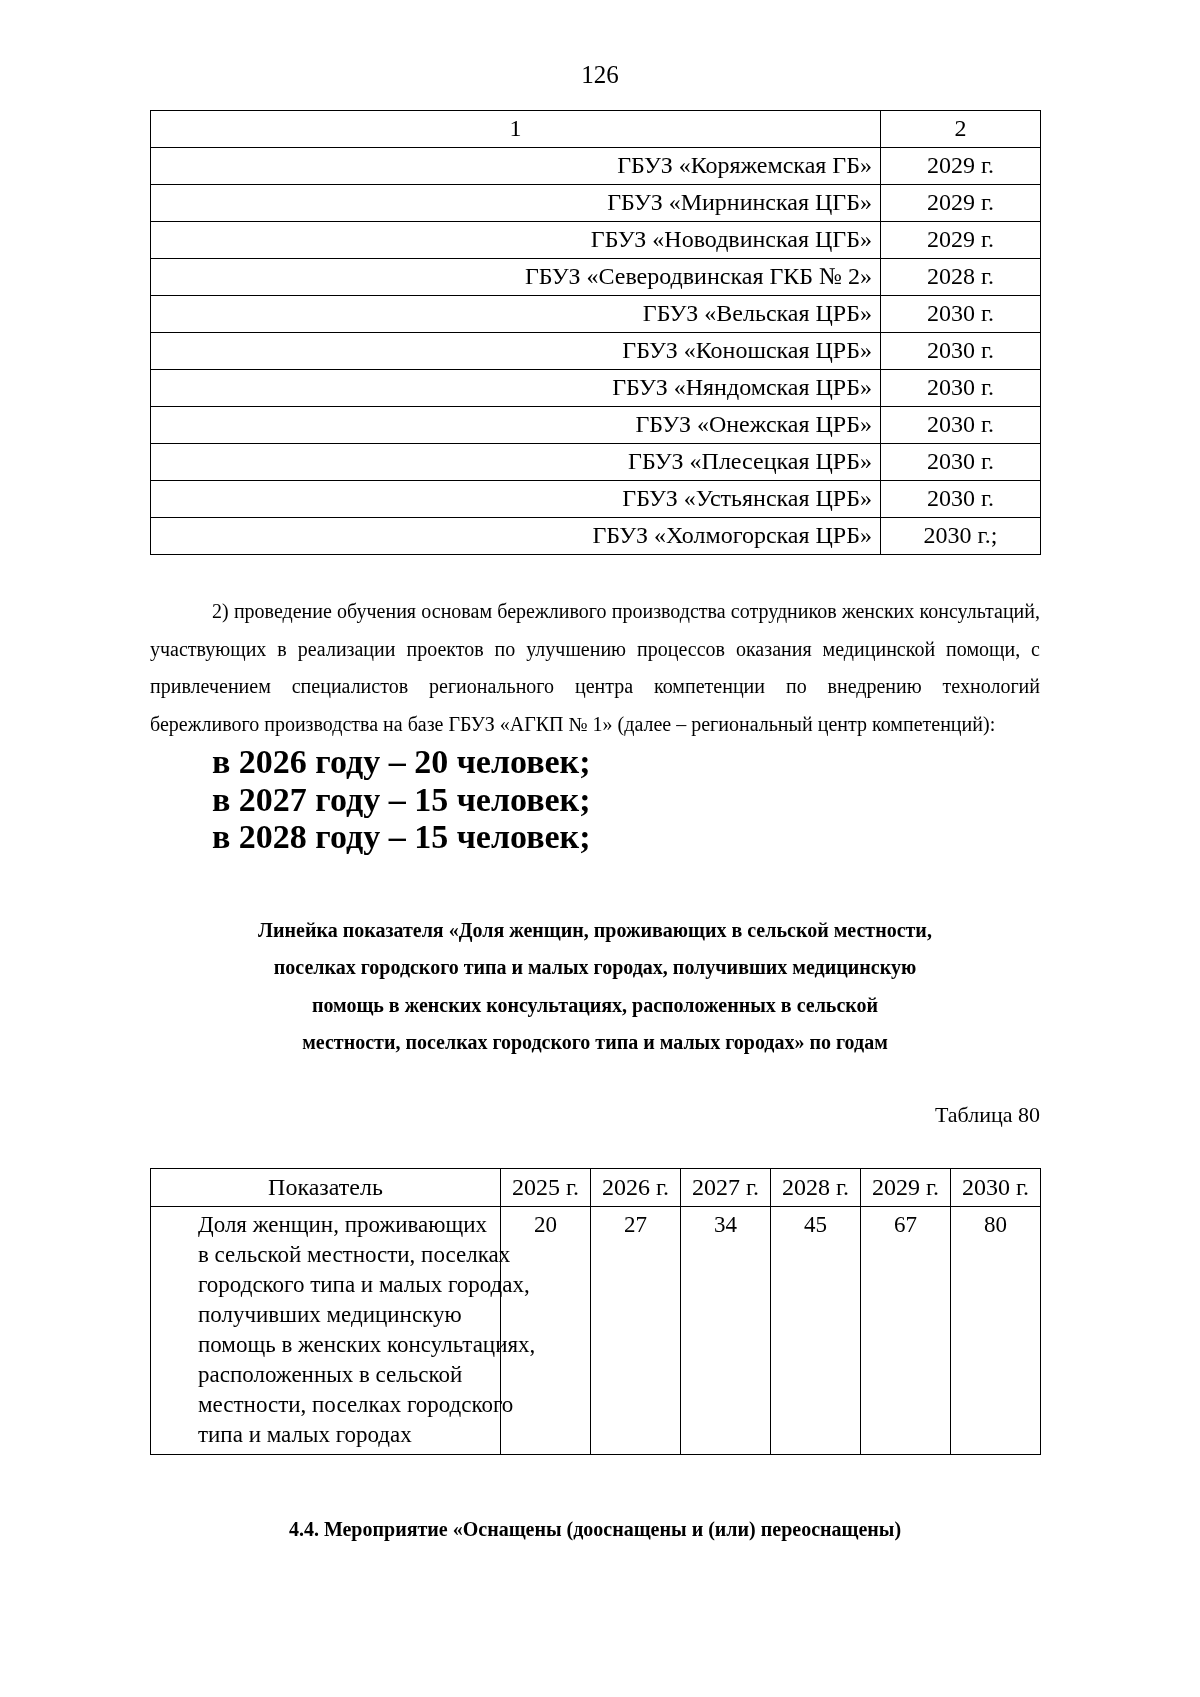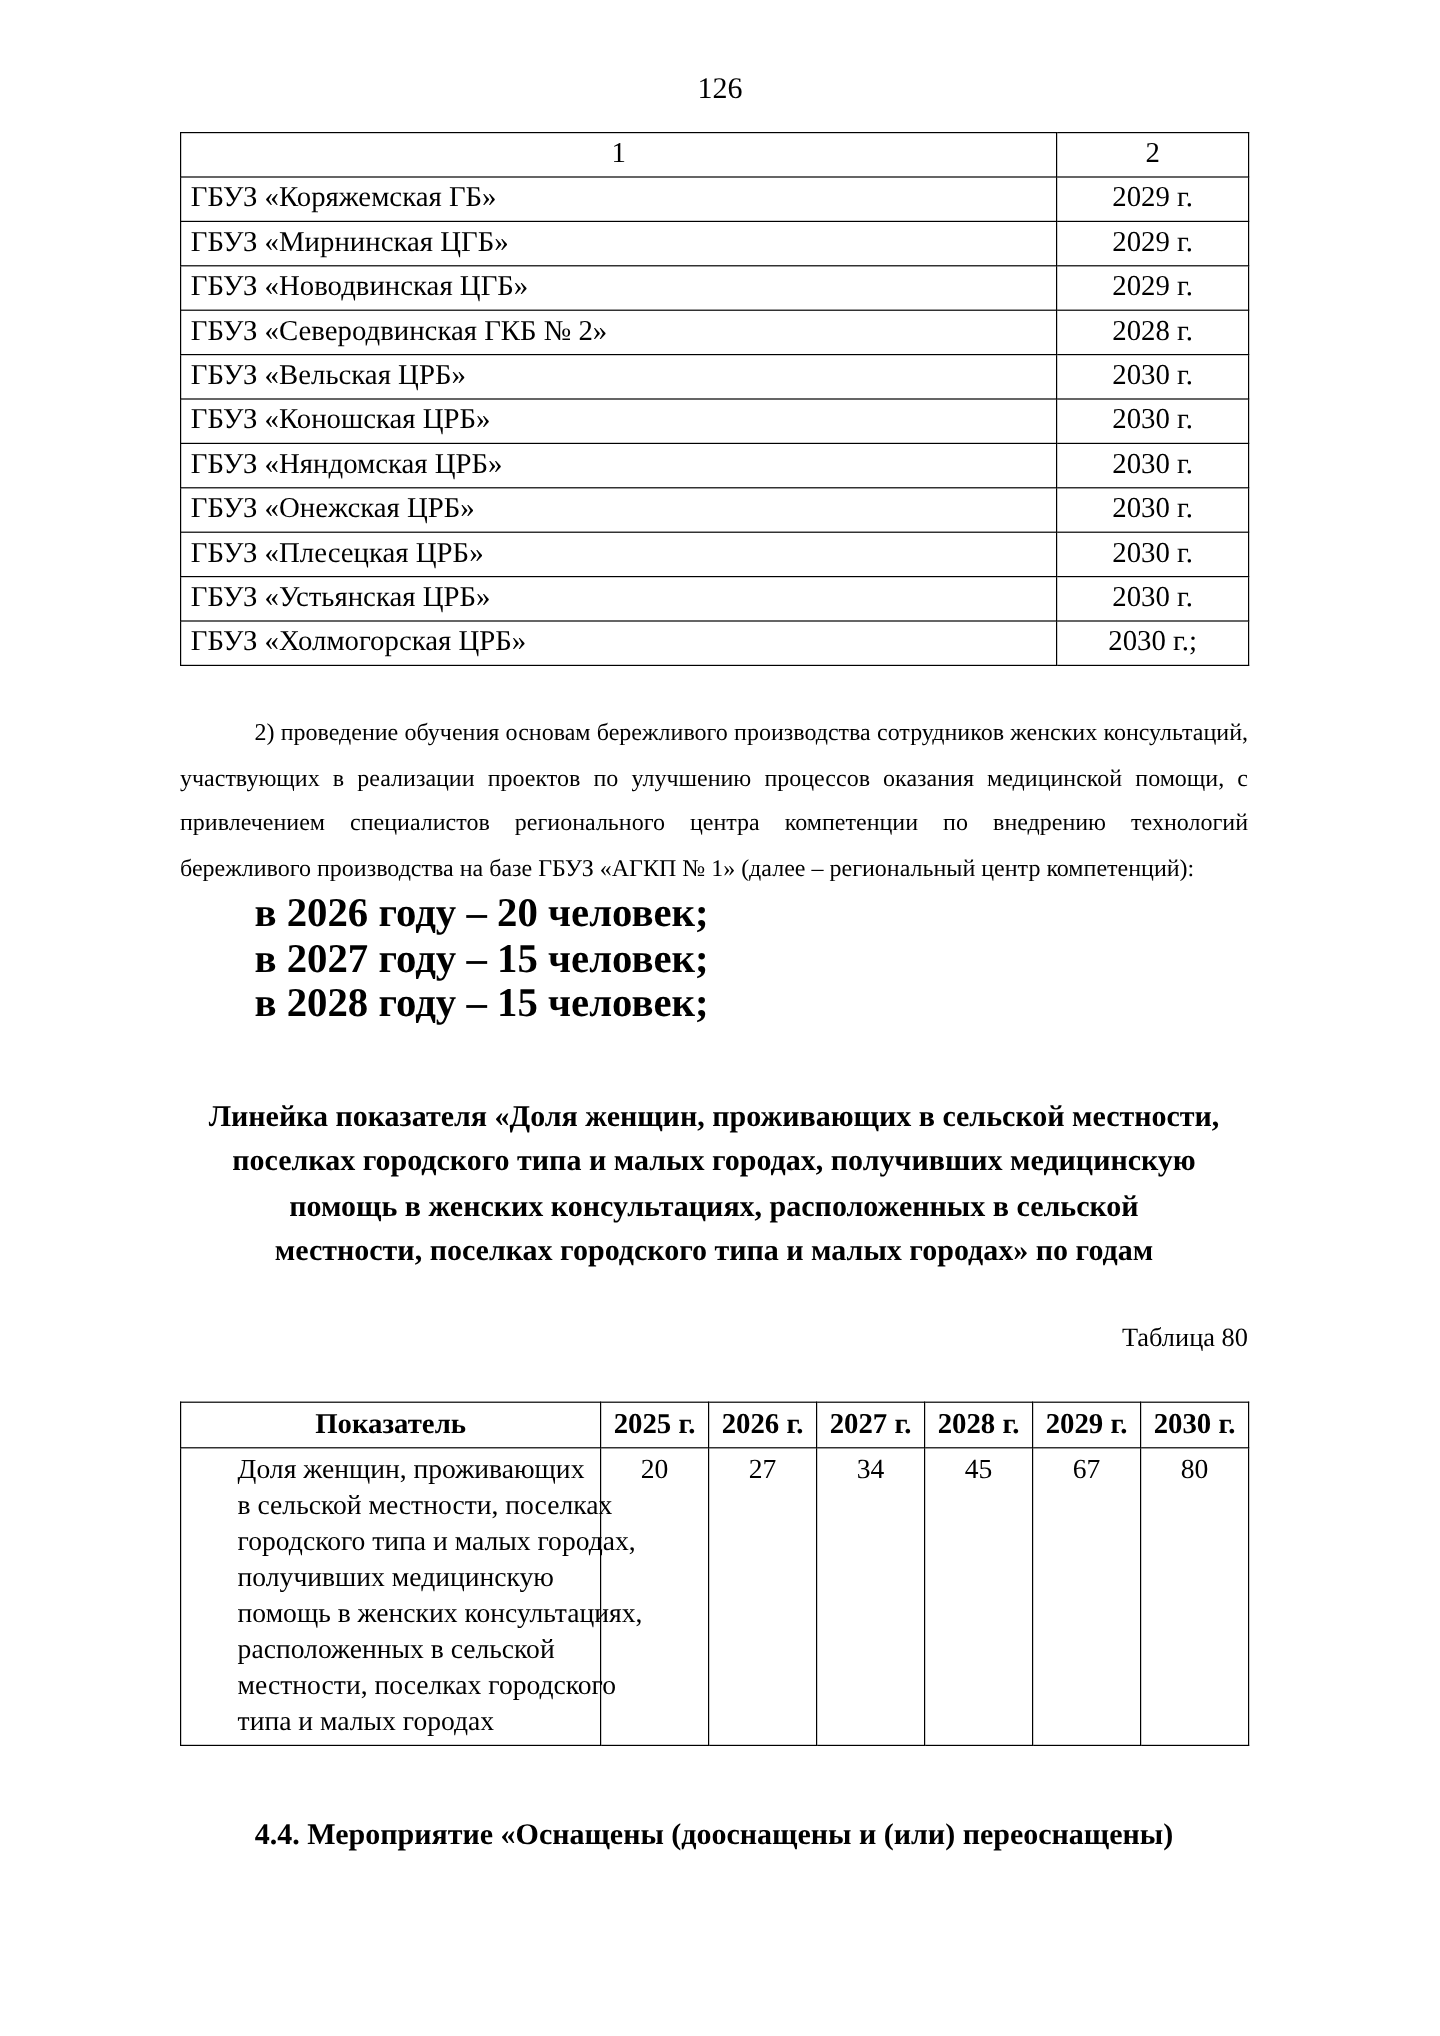--- a/index.html
+++ b/index.html
@@ -54,32 +54,32 @@
   table.doc-table td,
   table.doc-table th {
     border: 1.6px solid #000000;
     padding: 2px 8px 4px 8px;
     font-weight: normal;
     vertical-align: top;
     line-height: 30px;
   }
 
   
-  #table-continuation .col-name { width: 730px; text-align: left; }
+  #table-continuation .col-name { width: 730px; text-align: right; }
   #table-continuation .col-year { width: 160px; text-align: center; }
   #table-continuation .hdr td { text-align: center; }
 
   
   #table-80 { font-size: 23px; }
   #table-80 th, #table-80 td {
     line-height: 30px;
     padding: 3px 6px 4px 6px;
   }
   #table-80 .hdr th {
-    font-weight: bold;
+    font-weight: normal;
     text-align: center;
     vertical-align: middle;
     font-size: 24px;
   }
   #table-80 .col-indicator { width: 350px; }
   #table-80 .col-val { width: 90px; text-align: center; }
   #table-80 td.col-indicator { text-align: left; padding-left: 47px; }
   #table-80 td.col-val { vertical-align: top; }
   #table-80 .indicator-line { display: block; white-space: nowrap; }
 
@@ -97,21 +97,21 @@
     font-size: 34px;
     line-height: 37.5px;
     margin: 0;
     padding-left: 62px;
     white-space: nowrap;
     font-weight: bold;
   }
 
   
   .heading-center {
-    font-size: 25px;
+    font-size: 20px;
     line-height: 37.5px;
     font-weight: bold;
     text-align: center;
     margin: 0;
   }
   .heading-center .hl { display: block; }
 
   .table-caption {
     font-size: 22px;
     line-height: 30px;

